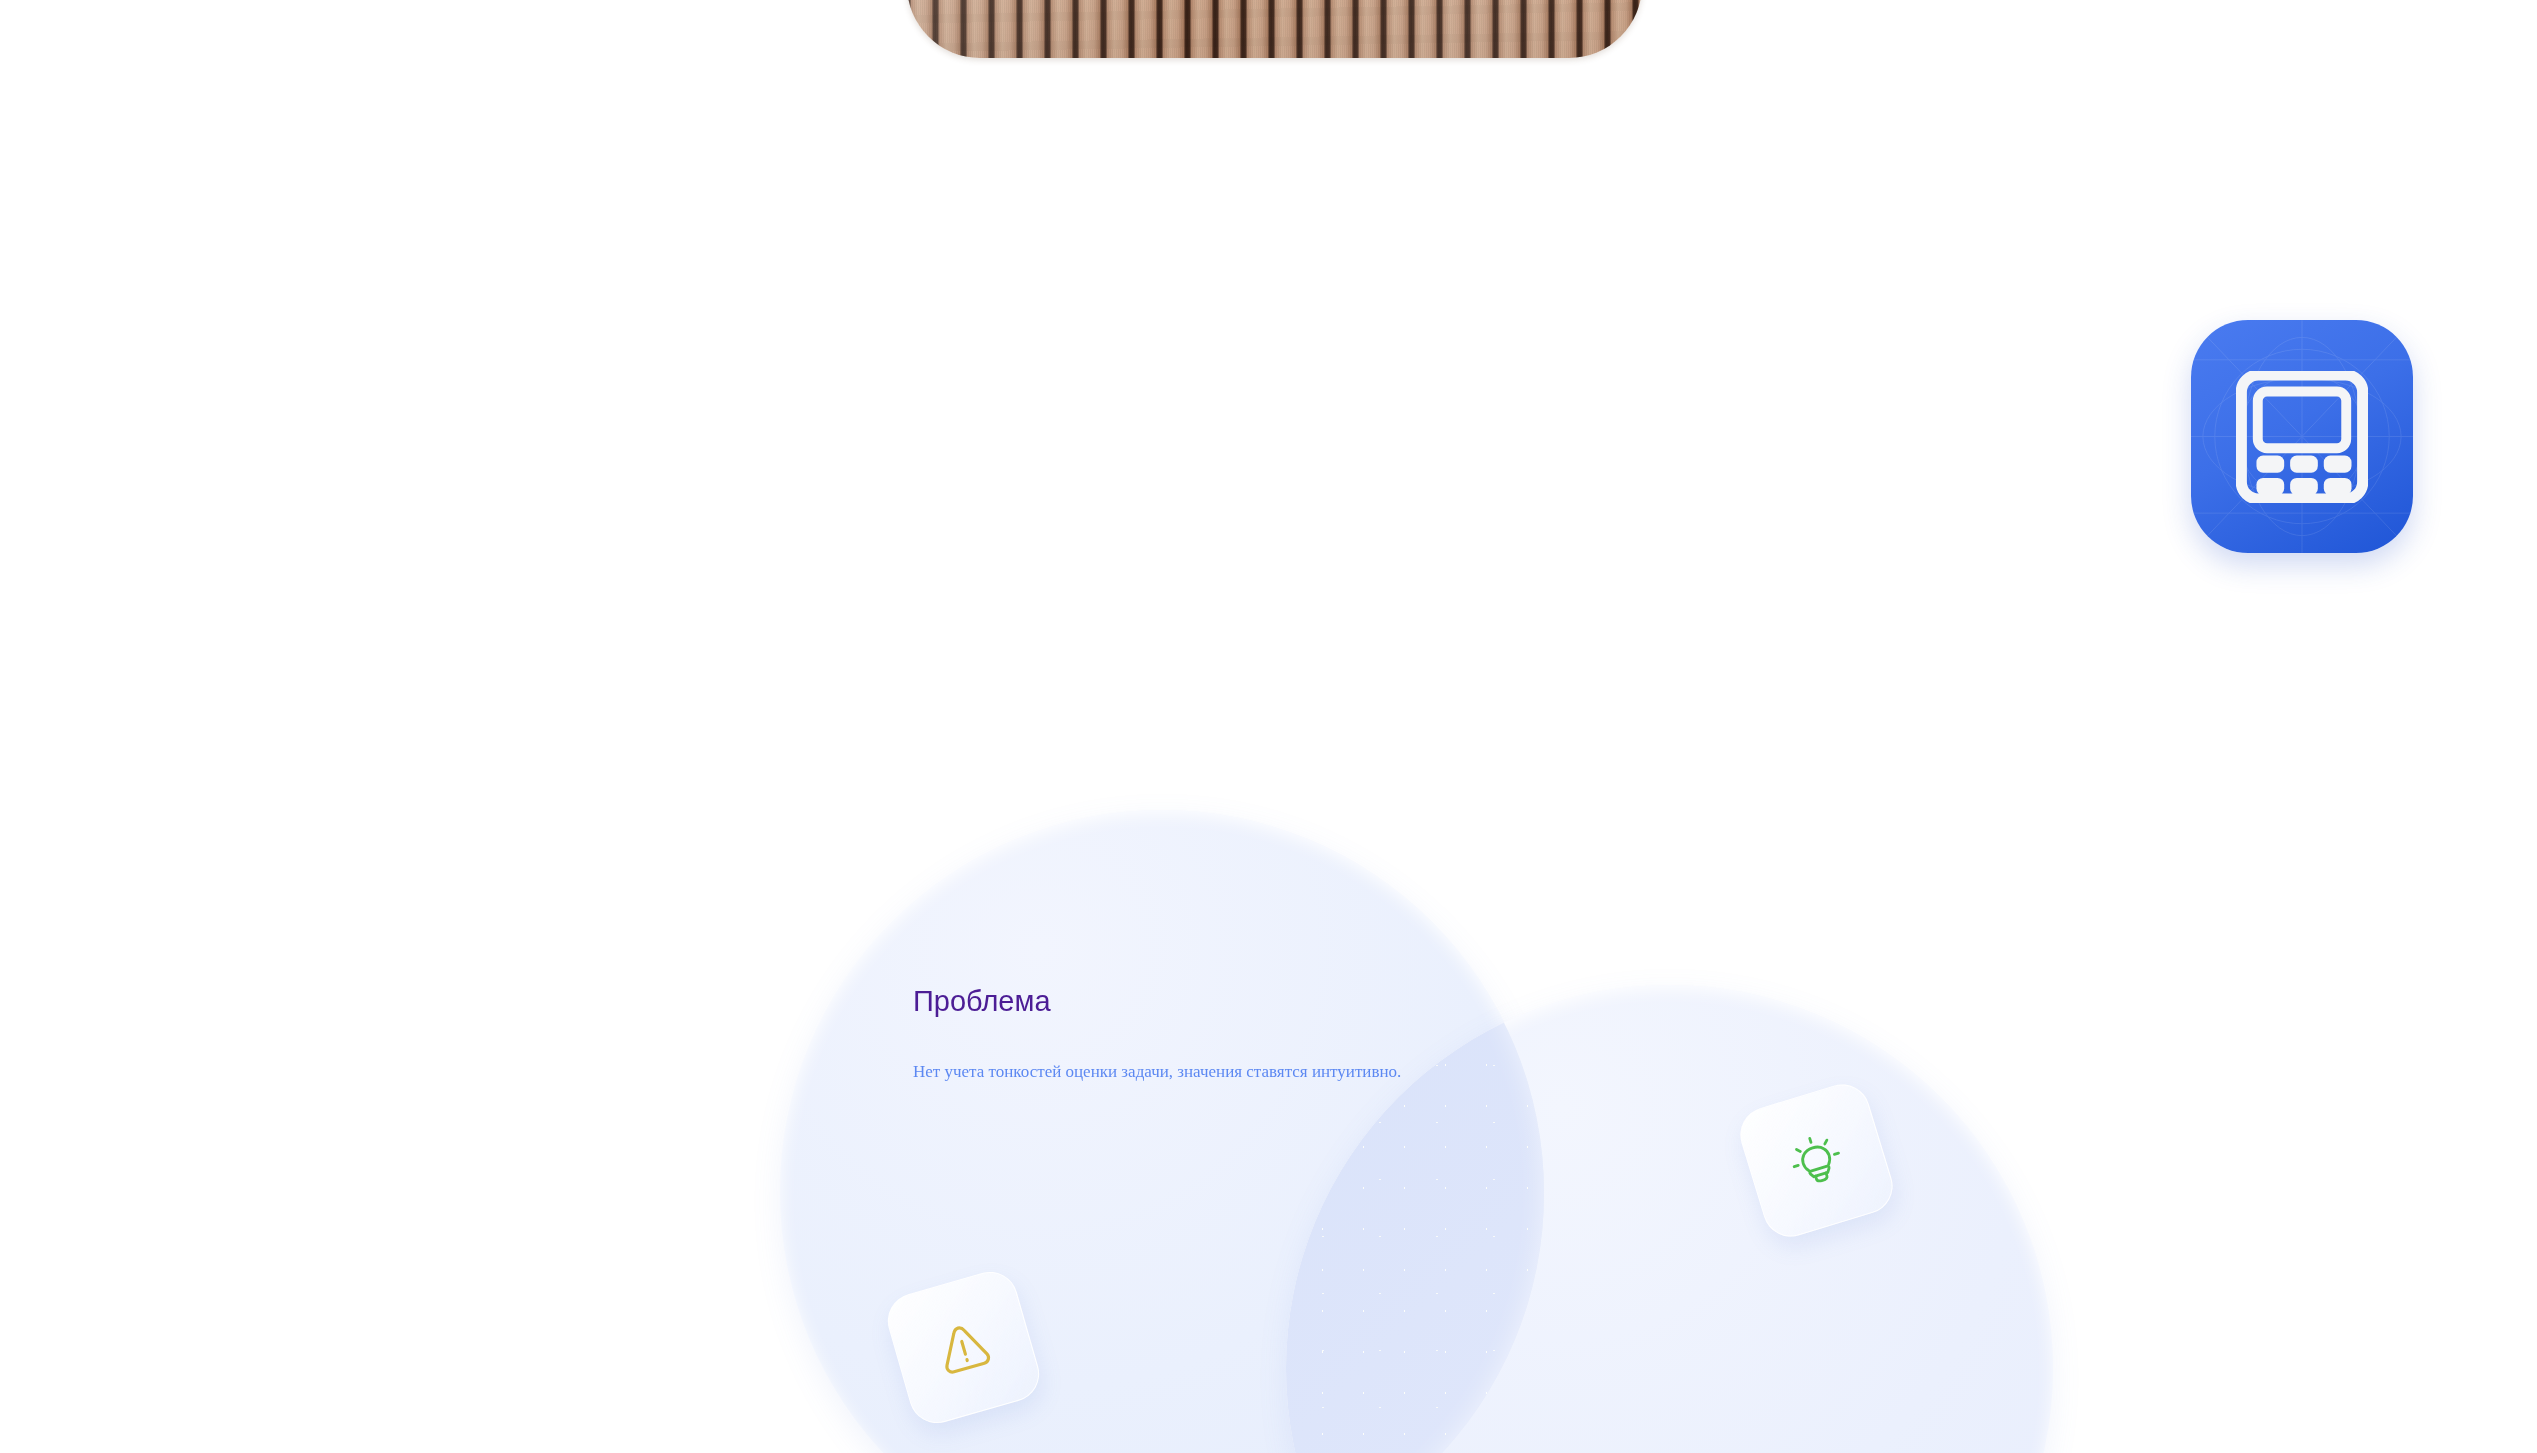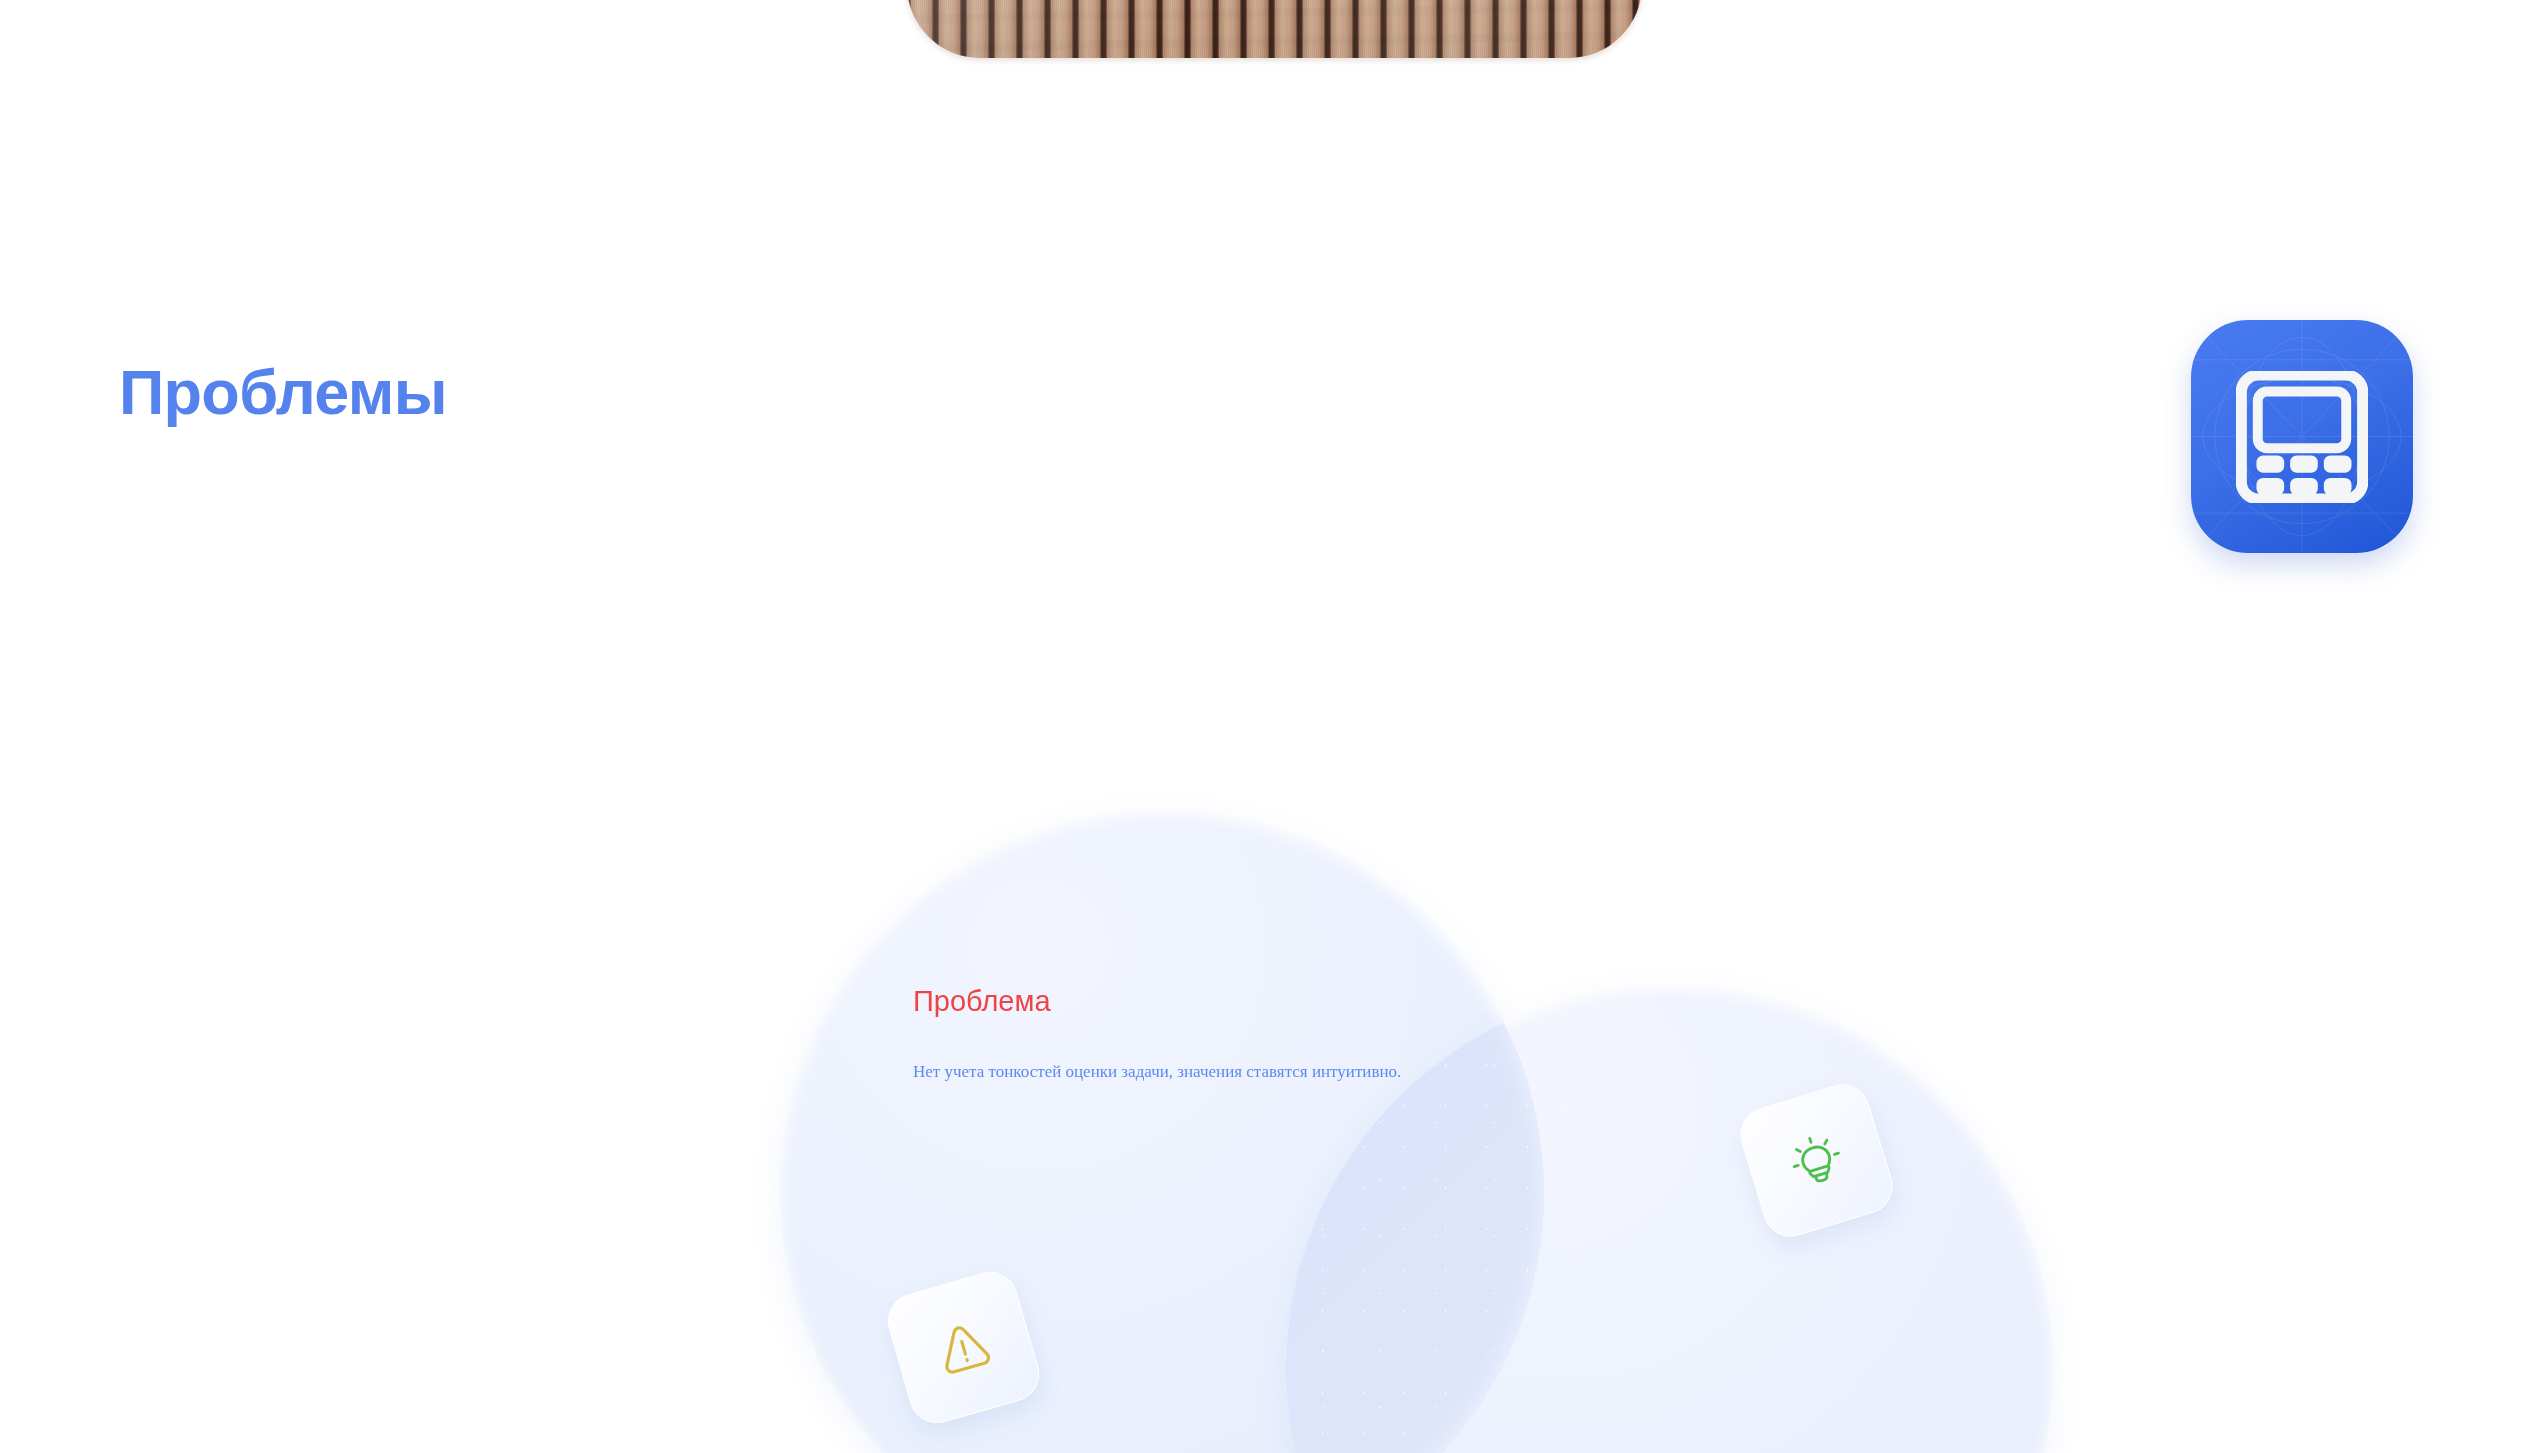--- a/index.html
+++ b/index.html
@@ -113,21 +113,21 @@
       linear-gradient(135deg,#dfe7fb 0%,#dae3fa 50%,#e0e7fb 100%);
     background-size:41px 41px, 57px 57px, auto;
     box-shadow:inset 0 0 26.4px rgba(255,255,255,.55);
   }
 
   
   .venn-title{
     position:absolute;
     font-size:29px;
     font-weight:400;
-    color:#ef4444;
+    color:#4c1d95;
     white-space:nowrap;
   }
   .venn-body{
     position:absolute;
     font-size:17px;
     line-height:1.5;
     font-weight:400;
     color:#5C88F2;
     width:542px;
     font-family:Liberation Serif, serif;
@@ -150,21 +150,20 @@
   .card-bulb   {left:1750px; top:1094px; transform:rotate(-17deg);}
   .glass-card svg{display:block;}
 </style>
 </head>
 <body>
 
 <div class="stage">
 
   <div class="wood-panel"></div>
 
-  <h1 class="headline">Проблемы</h1>
 
 
   <div class="app-icon">
     <svg class="guides" viewBox="0 0 336 352" width="222" height="233" aria-hidden="true">
       <g stroke="#ffffff" stroke-width="1.4" fill="none" opacity=".55">
         <circle cx="168" cy="176" r="132"></circle>
         <circle cx="168" cy="176" r="96"></circle>
         <ellipse cx="168" cy="176" rx="150" ry="88"></ellipse>
         <ellipse cx="168" cy="176" rx="88" ry="150"></ellipse>
         <line x1="0" y1="176" x2="336" y2="176"></line>

